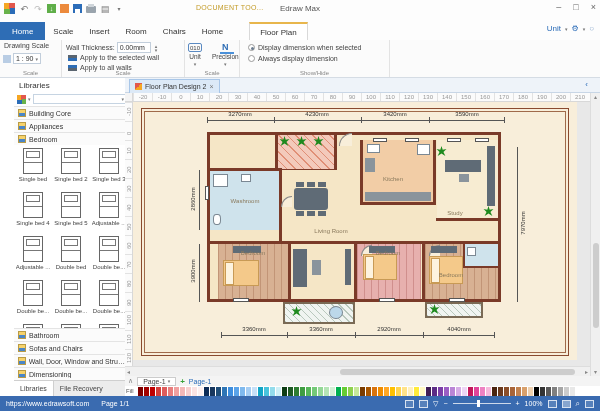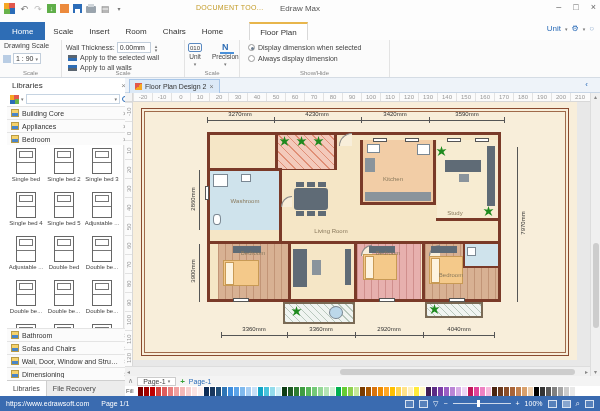--- a/index.html
+++ b/index.html
@@ -38,21 +38,21 @@
   .chk-sq { display:inline-block; width:9px; height:6px; background:linear-gradient(180deg,#5a6570 50%,#2e6db5 50%); margin-right:3px; }
   .radio { display:inline-block; width:7px; height:7px; border:1px solid #9a9a9a; border-radius:50%; margin-right:3px; position:relative; background:#fff; }
   .radio.sel::after { content:''; position:absolute; left:1.5px; top:1.5px; width:3px; height:3px; border-radius:50%; background:#6b7c8f; }
   .unit-ic { width:14px; height:9px; border:1px solid #5a8ac2; border-radius:2px; font-size:6px; color:#444; text-align:center; line-height:8px; overflow:hidden; }
   .prec-ic { font-size:9px; font-weight:bold; color:#2e6db5; line-height:9px; position:relative; }
   .prec-ic::after { content:''; position:absolute; left:-2px; bottom:-2px; width:14px; height:2px; background:#4a90d9; }
   .rib-btn { display:flex; flex-direction:column; align-items:center; gap:1px; font-size:6.5px; color:#444; }
   .dd { font-size:5px; color:#777; }
 
   
-  #leftpanel { position:absolute; left:7px; top:78px; width:125px; height:318px; background:#fff; border-right:1px solid #c9c9c9; }
+  #leftpanel { position:absolute; left:14px; top:78px; width:125px; height:318px; background:#fff; border-right:1px solid #c9c9c9; }
   .lp-header { height:14px; display:flex; align-items:center; justify-content:space-between; padding:0 5px; font-size:8px; color:#333; }
   .lp-search { height:14px; display:flex; align-items:center; gap:2px; padding:0 3px; }
   .waffle { width:9px; height:9px; background:conic-gradient(#e2574c 0 25%,#69b34b 0 50%,#2b6cb8 0 75%,#f5a623 0); }
   .searchbox { flex:1; height:10px; border:1px solid #c6d4e2; background:#fff; display:flex; align-items:center; justify-content:flex-end; padding:0 2px; color:#999; font-size:5px; }
   .mag { width:6px; height:6px; border:1.5px solid #2b6cb8; border-radius:50%; position:relative; }
   .mag::after { content:''; position:absolute; width:4px; height:1.5px; background:#2b6cb8; transform:rotate(45deg); right:-3px; bottom:-2px; }
   .cat-row { height:13px; display:flex; align-items:center; gap:3px; padding:0 4px; background:#fbfbfb; border-top:1px solid #e4e4e4; font-size:7px; color:#333; }
   .cat-row .x { margin-left:auto; color:#888; font-size:7px; }
   .cat-ic { width:8px; height:8px; background:linear-gradient(180deg,#f6d26a 55%,#4a86c8 55%); border:0.5px solid #b99b45; }
   #libgrid { position:absolute; left:0; top:67px; width:116px; height:183px; overflow:hidden; display:flex; flex-wrap:wrap; }

